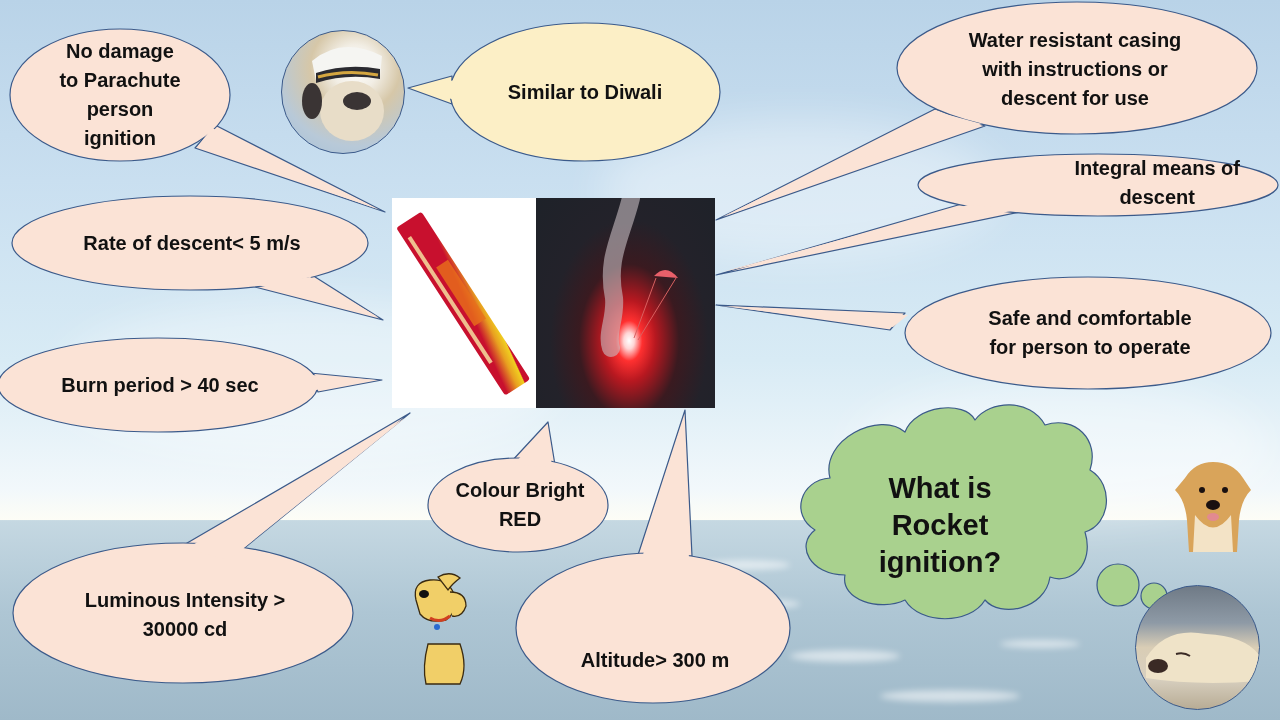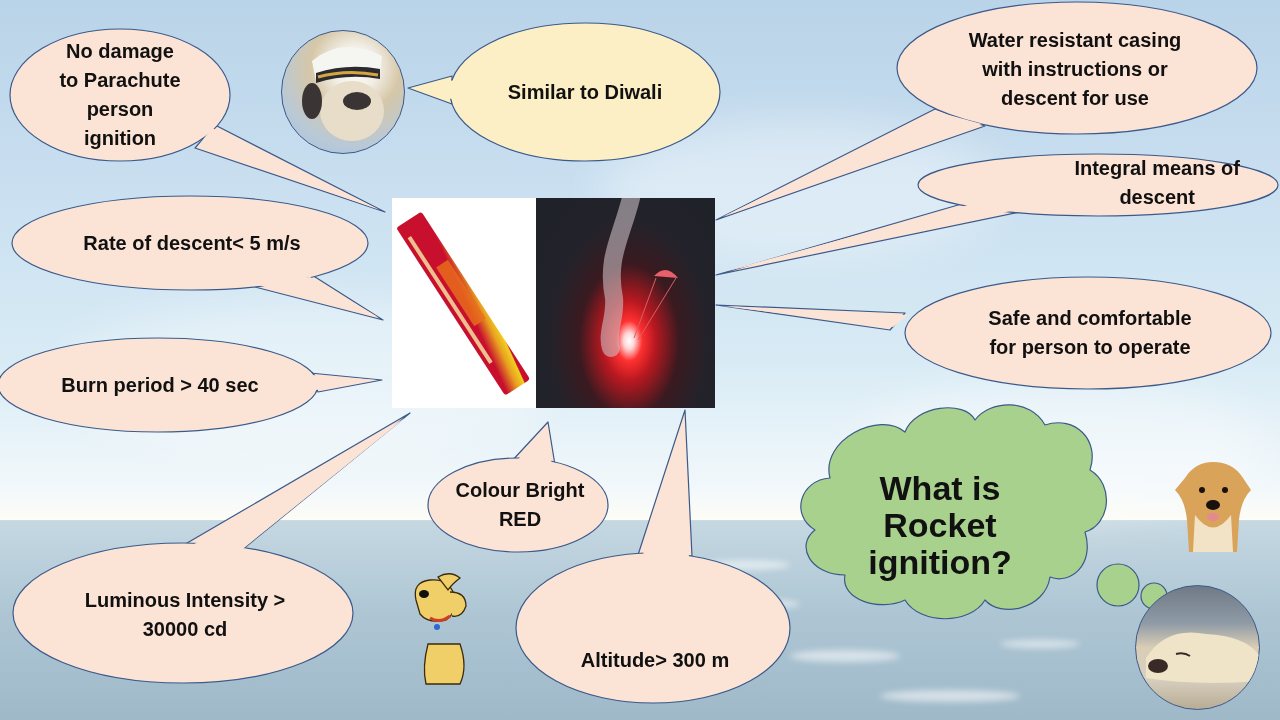--- a/index.html
+++ b/index.html
@@ -10,21 +10,21 @@
   .sky-cloud { position: absolute; border-radius: 50%; background: rgba(255,255,255,0.35); filter: blur(20px); }
   .sea-glint { position: absolute; background: rgba(255,255,255,0.55); border-radius: 50%; filter: blur(3px); }
   svg.shapes { position: absolute; left: 0; top: 0; width: 1280px; height: 720px; }
   .label { position: absolute; text-align: center; font-weight: bold; color: #111; font-size: 20px; line-height: 29px;
            display: flex; align-items: center; justify-content: center; }
   .label span { display: block; }
   .photo { position: absolute; overflow: hidden; }
   .flare-white { background: #ffffff; }
   .flare-dark { background: radial-gradient(ellipse at 52% 68%, #ffffff 0%, #ffd6d6 4%, #ff3030 10%, #b81820 20%, #3a1a20 38%, #23222a 60%, #1e2229 100%); }
   .circle-photo { position: absolute; border-radius: 50%; border: 1.5px solid #3b5a8a; overflow: hidden; box-sizing: border-box; }
-  .cloud-text { font-size: 34px; line-height: 37px; }
+  .cloud-text { font-size: 29px; line-height: 37px; }
 </style>
 </head>
 <body>
 
 <div class="slide">
 
   <div class="sky-cloud" style="left:60px;top:300px;width:500px;height:160px;"></div>
   <div class="sky-cloud" style="left:600px;top:120px;width:400px;height:140px;"></div>
   <div class="sky-cloud" style="left:850px;top:380px;width:420px;height:140px;"></div>
 

